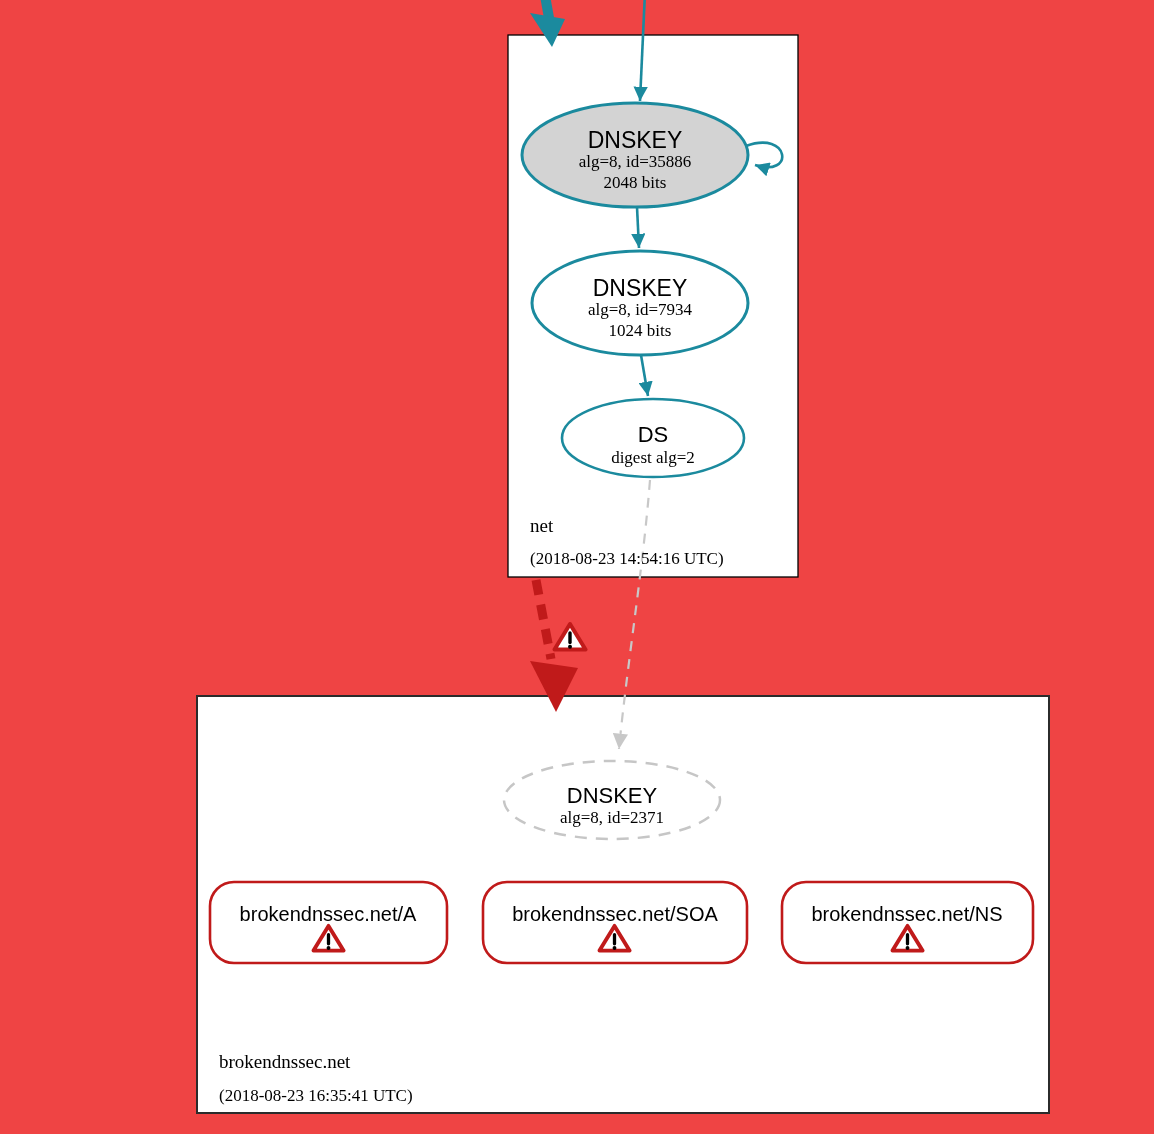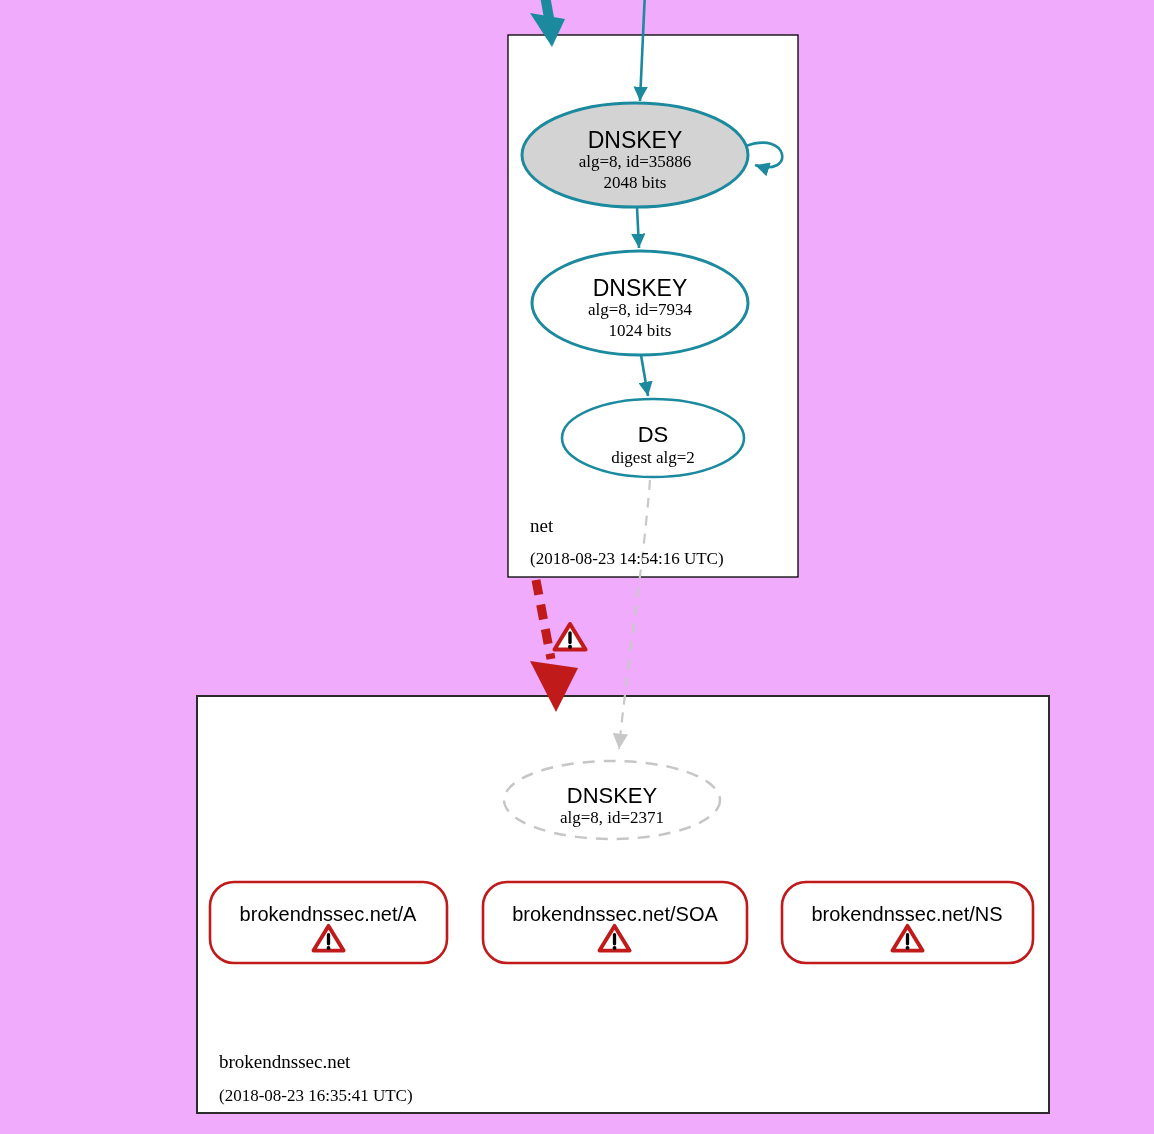--- a/index.html
+++ b/index.html
@@ -1,16 +1,16 @@
 <!DOCTYPE html>
 <html><head>
 <meta charset="utf-8">
 <style>
   html,body{margin:0;padding:0;background:#ffffff;}
-  .canvas{position:relative;width:1154px;height:1134px;background:#f0abfc;overflow:hidden;}
+  .canvas{position:relative;width:1154px;height:1134px;background:#ef4444;overflow:hidden;}
   svg{display:block;}
   .node-title{font-family:"Liberation Sans",sans-serif;font-size:23px;fill:#000;text-anchor:middle;}
   .node-title-sm{font-family:"Liberation Sans",sans-serif;font-size:22px;fill:#000;text-anchor:middle;}
   .node-meta{font-family:"Liberation Serif",serif;font-size:17px;fill:#000;text-anchor:middle;}
   .zone-name{font-family:"Liberation Serif",serif;font-size:19px;fill:#000;}
   .zone-ts{font-family:"Liberation Serif",serif;font-size:17px;fill:#000;}
   .rrset-label{font-family:"Liberation Sans",sans-serif;font-size:20px;fill:#000;text-anchor:middle;}
 </style>
 </head>
 <body>

